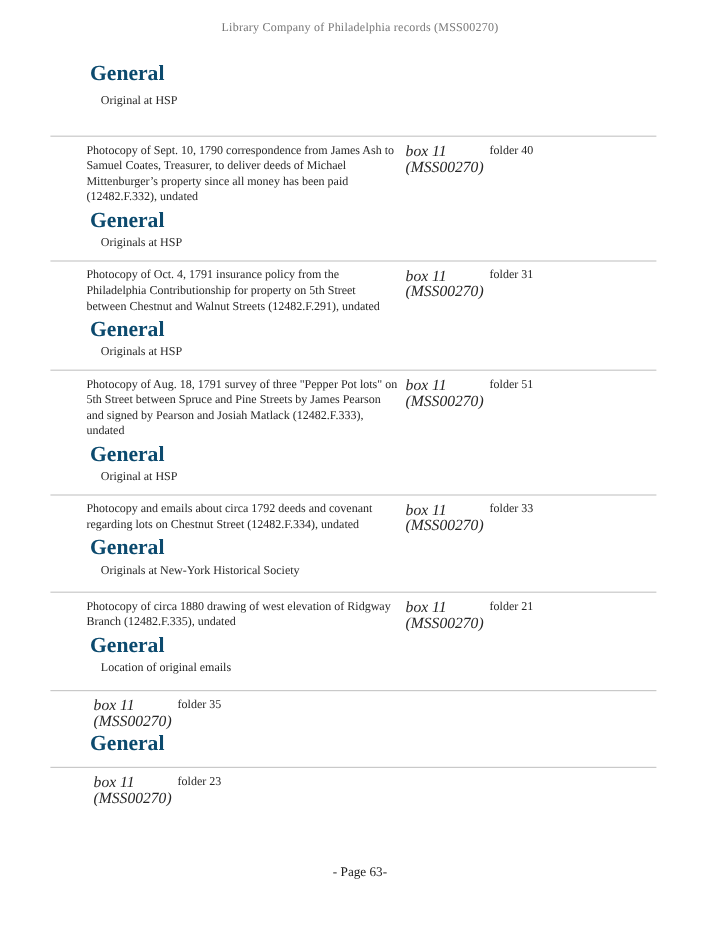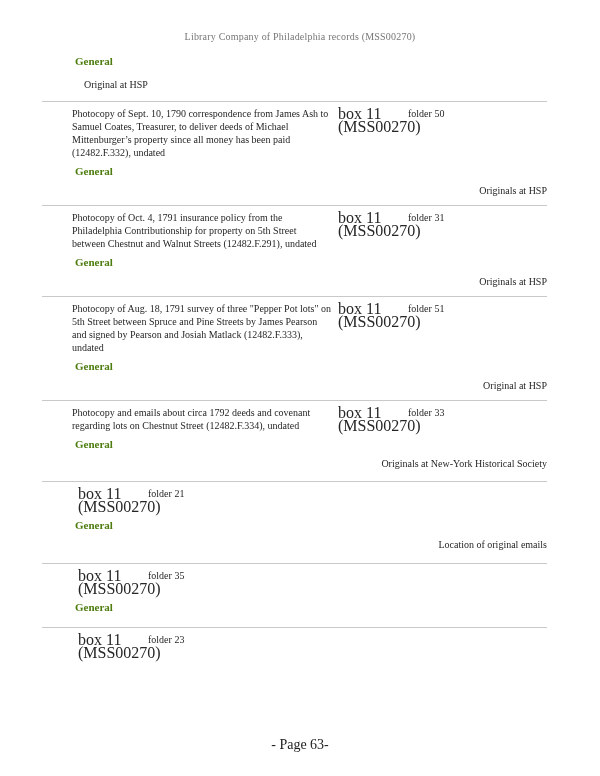--- a/index.html
+++ b/index.html
@@ -8,50 +8,50 @@
     position: relative;
     width: 600px;
     height: 776px;
     background: #ffffff;
     font-family: "Liberation Serif", serif;
     color: #262626;
     overflow: hidden;
   }
   .header-title {
     position: absolute;
-    top: 31px;
+    top: 18px;
     left: 0;
     right: 0;
     text-align: center;
     font-size: 10px;
     color: #767676;
     letter-spacing: 0.2px;
   }
   .general-heading {
-    font-size: 11px;
+    font-size: 18px;
     font-weight: bold;
     line-height: 15px;
-    color: #4d7c0f;
+    color: #0c4a6e;
   }
   .general-note {
     font-size: 10px;
     line-height: 13px;
     color: #262626;
   }
   .intro {
     position: absolute;
     top: 54px;
     left: 42px;
     width: 505px;
   }
   .intro .general-heading { padding-left: 33px; }
   .intro .general-note { padding-left: 42px; margin-top: 9px; }
   .entries {
     position: absolute;
-    top: 101px;
+    top: 113px;
     left: 42px;
     width: 505px;
   }
   .entry {
     border-top: 1px solid #c9c9c9;
     padding: 5px 0 8px 0;
   }
   .entry.pb-11 { padding-bottom: 11px; }
   .entry.pb-12 { padding-bottom: 12px; }
   .entry-row {
@@ -60,40 +60,40 @@
     padding-left: 30px;
   }
   .desc-col {
     width: 260px;
     font-size: 10px;
     line-height: 13px;
   }
   .box-col {
     width: 64px;
     margin-left: 6px;
-    font-size: 16px;
+    font-size: 13px;
     line-height: 13px;
+    font-style: italic;
   }
   .box-col span { display: block; }
   .folder-col {
     margin-left: 6px;
     font-size: 10px;
     line-height: 13px;
   }
   .entry .general-heading { margin-top: 5px; padding-left: 33px; }
-  .entry .general-note { margin-top: 5px; padding-left: 42px; text-align: right; }
+  .entry .general-note { margin-top: 5px; padding-left: 42px; }
   .footer {
     position: absolute;
     top: 721px;
     left: 0;
     right: 0;
     text-align: center;
-    font-size: 14px;
+    font-size: 11px;
     color: #1d1d1d;
-    margin-top: 16px;
   }
 </style>
 </head>
 <body>
 
 <div class="page">
 
   <div class="header-title">Library Company of Philadelphia records (MSS00270)</div>
 
   <div class="intro">
@@ -103,21 +103,21 @@
 
   <div class="entries">
 
     <div class="entry">
       <div class="entry-row">
         <div class="desc-col">Photocopy of Sept. 10, 1790 correspondence from James Ash to Samuel Coates, Treasurer, to deliver deeds of Michael Mittenburger’s property since all money has been paid (12482.F.332), undated</div>
         <div class="box-col">
           <span>box 11</span>
           <span>(MSS00270)</span>
         </div>
-        <div class="folder-col">folder 50</div>
+        <div class="folder-col">folder 40</div>
       </div>
       <div class="general-heading">General</div>
       <div class="general-note">Originals at HSP</div>
     </div>
 
     <div class="entry">
       <div class="entry-row">
         <div class="desc-col">Photocopy of Oct. 4, 1791 insurance policy from the Philadelphia Contributionship for property on 5th Street between Chestnut and Walnut Streets (12482.F.291), undated</div>
         <div class="box-col">
           <span>box 11</span>
@@ -150,20 +150,21 @@
           <span>(MSS00270)</span>
         </div>
         <div class="folder-col">folder 33</div>
       </div>
       <div class="general-heading">General</div>
       <div class="general-note">Originals at New-York Historical Society</div>
     </div>
 
     <div class="entry pb-12">
       <div class="entry-row">
+        <div class="desc-col">Photocopy of circa 1880 drawing of west elevation of Ridgway Branch (12482.F.335), undated</div>
         <div class="box-col">
           <span>box 11</span>
           <span>(MSS00270)</span>
         </div>
         <div class="folder-col">folder 21</div>
       </div>
       <div class="general-heading">General</div>
       <div class="general-note">Location of original emails</div>
     </div>
 

